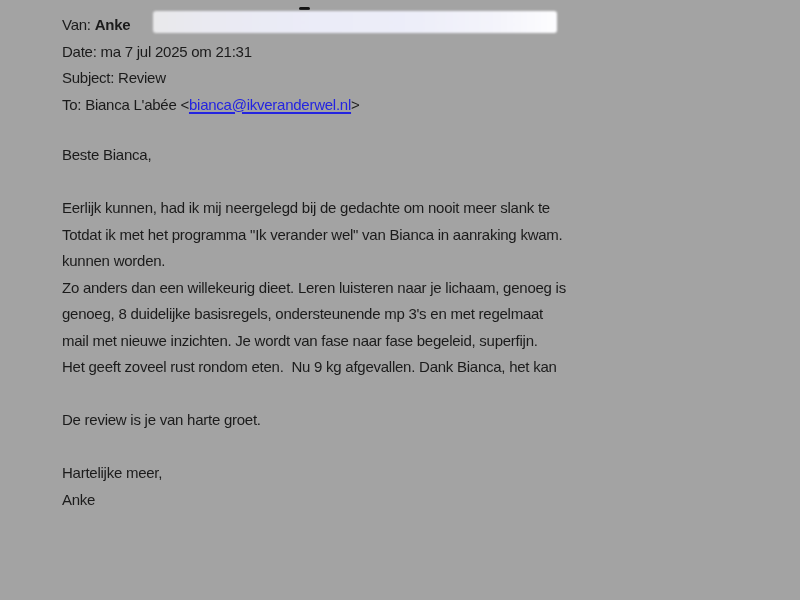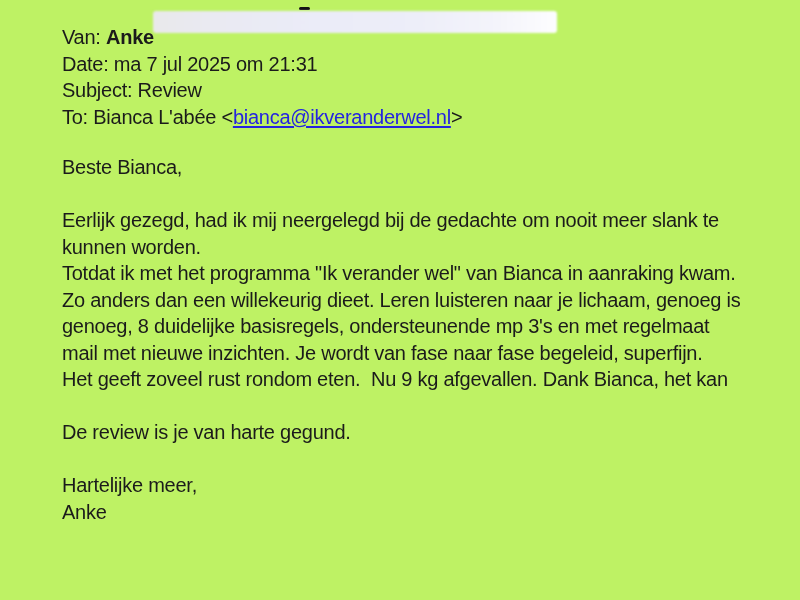--- a/index.html
+++ b/index.html
@@ -3,27 +3,27 @@
 <meta charset="utf-8">
 <style>
   html, body { margin: 0; padding: 0; background: #ffffff; }
   body { width: 800px; height: 600px; overflow: hidden; }
 
   .email {
     position: relative;
     box-sizing: border-box;
     width: 800px;
     height: 600px;
-    padding: 24px 40px 0 62px;
+    padding: 12px 40px 0 62px;
     font-family: "Liberation Sans", sans-serif;
-    font-size: 20px;
+    font-size: 15px;
     line-height: 26.5px;
     letter-spacing: -0.25px;
     color: #1b1b1b;
-    background: #bef264;
+    background: #a3a3a3;
   }
 
   .line {
     height: 26.5px;
     white-space: pre;
     overflow: visible;
   }
 
   .from-name { font-weight: 700; }
 
@@ -72,26 +72,26 @@
 
   <div class="line">Date: ma 7 jul 2025 om 21:31</div>
 
   <div class="line">Subject: Review</div>
 
   <div class="line"><span>To: Bianca L'abée &lt;</span><a class="maillink" href="#">bianca@ikveranderwel.nl</a><span>&gt;</span></div>
 
   <div class="bodytext">
       <div class="line">Beste Bianca,</div>
       <div class="line"></div>
-      <div class="line">Eerlijk gezegd, had ik mij neergelegd bij de gedachte om nooit meer slank te</div>
+      <div class="line">Eerlijk kunnen, had ik mij neergelegd bij de gedachte om nooit meer slank te</div>
+      <div class="line">Totdat ik met het programma "Ik verander wel" van Bianca in aanraking kwam.</div>
       <div class="line">kunnen worden.</div>
-      <div class="line">Totdat ik met het programma "Ik verander wel" van Bianca in aanraking kwam.</div>
       <div class="line">Zo anders dan een willekeurig dieet. Leren luisteren naar je lichaam, genoeg is</div>
       <div class="line">genoeg, 8 duidelijke basisregels, ondersteunende mp 3's en met regelmaat</div>
       <div class="line">mail met nieuwe inzichten. Je wordt van fase naar fase begeleid, superfijn.</div>
       <div class="line">Het geeft zoveel rust rondom eten.  Nu 9 kg afgevallen. Dank Bianca, het kan</div>
       <div class="line"></div>
-      <div class="line">De review is je van harte gegund.</div>
+      <div class="line">De review is je van harte groet.</div>
       <div class="line"></div>
       <div class="line">Hartelijke meer,</div>
       <div class="line">Anke</div>
     </div>
 </div>
 
 </body></html>

